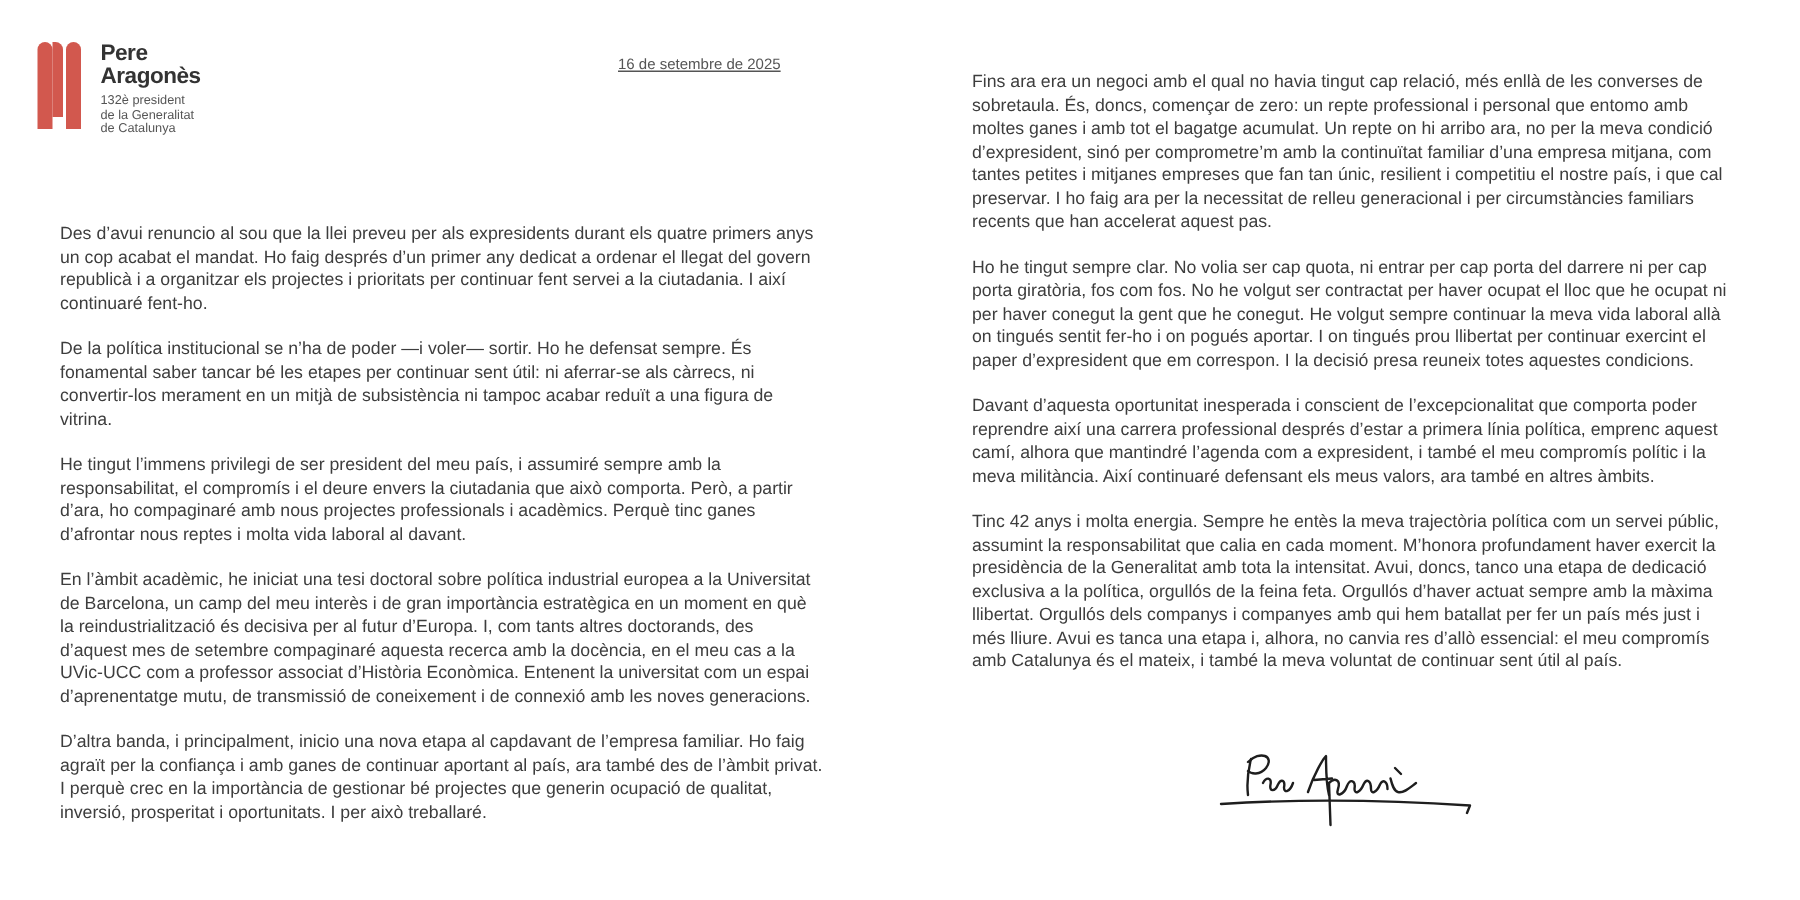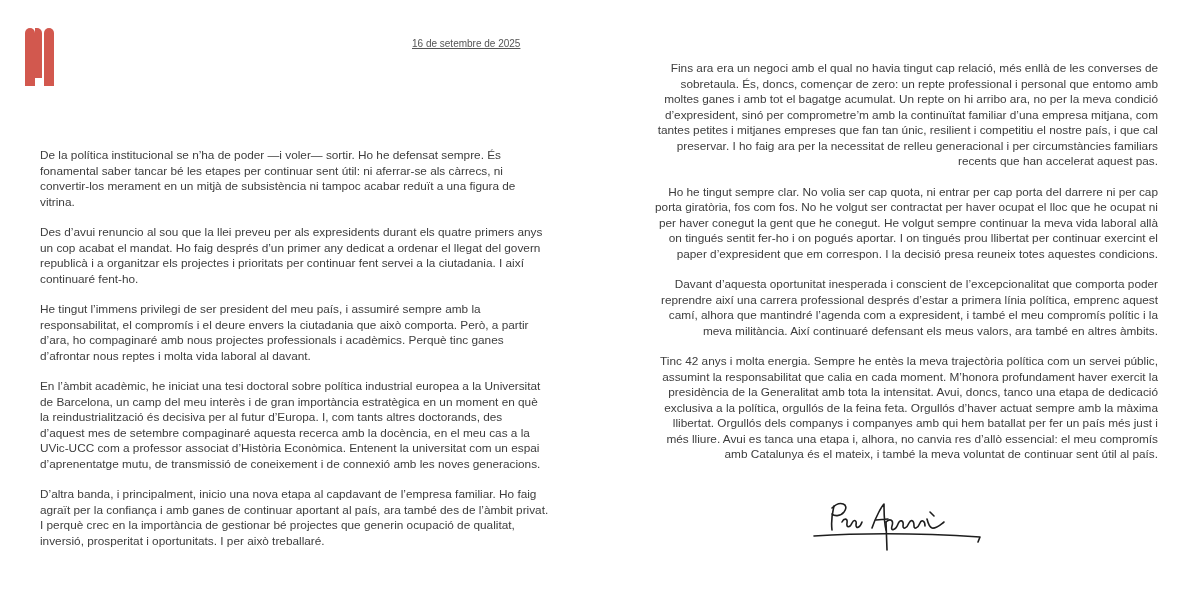--- a/index.html
+++ b/index.html
@@ -34,40 +34,47 @@
     }
     .date {
       position: absolute; left: 412px; top: 38px; font-size: 10px; color: #555; text-decoration: underline;
     }
     .body-text {
       position: absolute; width: 510px;
       font-size: 11.8px; line-height: 15.5px; color: #3d3d3d;
     }
     .body-text p { margin: 0 0 15px 0; }
     .left-body { left: 40px; top: 148px; }
-    .right-body { left: 648px; top: 61px; text-align: right; }
+    .right-body { left: 648px; top: 47px; }
     .signature { position: absolute; left: 810px; top: 492px; width: 180px; height: 60px; }
   </style>
 </head>
 <body>
 
 <div class="page page-left">
   <div class="logo">
     <div class="logo-mark">
       <div class="bar b1"></div>
       <div class="bar b2"></div>
       <div class="bar b3"></div>
     </div>
+    <div class="logo-text">
+      <span class="logo-name">Pere</span>
+      <span class="logo-name">Aragonès</span>
+      <span class="logo-sub" style="margin-top:4px">132è president</span>
+      <span class="logo-sub" style="margin-top:0">de la Generalitat</span>
+      <span class="logo-sub" style="margin-top:0">de Catalunya</span>
+    </div>
   </div>
 
   <div class="date">16 de setembre de 2025</div>
 
   <div class="body-text left-body">
+    <p>Des d’avui renuncio al sou que la llei preveu per als expresidents durant els quatre primers anys un cop acabat el mandat. Ho faig després d’un primer any dedicat a ordenar el llegat del govern republicà i a organitzar els projectes i prioritats per continuar fent servei a la ciutadania. I així continuaré fent-ho.</p>
     <p>De la política institucional se n’ha de poder —i voler— sortir. Ho he defensat sempre. És fonamental saber tancar bé les etapes per continuar sent útil: ni aferrar-se als càrrecs, ni convertir-los merament en un mitjà de subsistència ni tampoc acabar reduït a una figura de vitrina.</p>
-    <p>Des d’avui renuncio al sou que la llei preveu per als expresidents durant els quatre primers anys un cop acabat el mandat. Ho faig després d’un primer any dedicat a ordenar el llegat del govern republicà i a organitzar els projectes i prioritats per continuar fent servei a la ciutadania. I així continuaré fent-ho.</p>
     <p>He tingut l’immens privilegi de ser president del meu país, i assumiré sempre amb la responsabilitat, el compromís i el deure envers la ciutadania que això comporta. Però, a partir d’ara, ho compaginaré amb nous projectes professionals i acadèmics. Perquè tinc ganes d’afrontar nous reptes i molta vida laboral al davant.</p>
     <p>En l’àmbit acadèmic, he iniciat una tesi doctoral sobre política industrial europea a la Universitat de Barcelona, un camp del meu interès i de gran importància estratègica en un moment en què la reindustrialització és decisiva per al futur d’Europa. I, com tants altres doctorands, des d’aquest mes de setembre compaginaré aquesta recerca amb la docència, en el meu cas a la UVic-UCC com a professor associat d’Història Econòmica. Entenent la universitat com un espai d’aprenentatge mutu, de transmissió de coneixement i de connexió amb les noves generacions.</p>
     <p>D’altra banda, i principalment, inicio una nova etapa al capdavant de l’empresa familiar. Ho faig agraït per la confiança i amb ganes de continuar aportant al país, ara també des de l’àmbit privat. I perquè crec en la importància de gestionar bé projectes que generin ocupació de qualitat, inversió, prosperitat i oportunitats. I per això treballaré.</p>
   </div>
 </div>
 
 <div class="page-divider"></div>
 
 <div class="page page-right">
   <div class="body-text right-body" style="left:48px">

